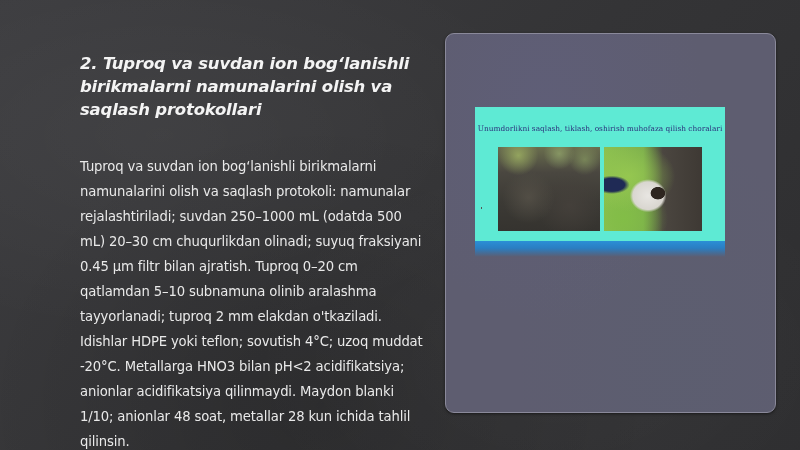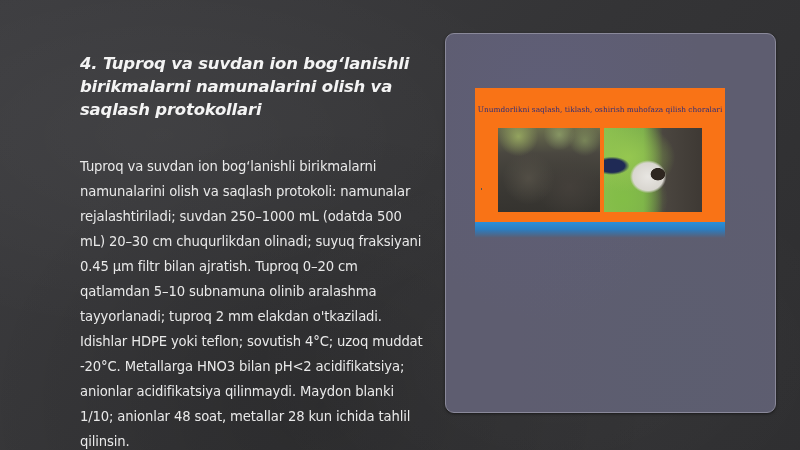--- a/index.html
+++ b/index.html
@@ -55,24 +55,24 @@
       border: 1px solid #8a899a;
       border-radius: 9px;
       box-shadow: 0 1px 3px rgba(0,0,0,0.5);
       background-image:
         radial-gradient(ellipse at 30% 20%, rgba(100,100,160,0.15) 0%, rgba(0,0,0,0) 50%),
         radial-gradient(ellipse at 70% 85%, rgba(80,100,110,0.12) 0%, rgba(0,0,0,0) 50%);
     }
     .inner-slide {
       position: absolute;
       left: 475px;
-      top: 88px;
+      top: 107px;
       width: 250px;
       height: 150px;
-      background: #f97316;
+      background: #5eead4;
       overflow: hidden;
     }
     .inner-slide-bar {
       position: absolute;
       left: 0;
       bottom: 0;
       width: 100%;
       height: 16px;
       background: linear-gradient(180deg, #2b8fd6 0%, #2a7ec2 45%, #5e5d70 100%);
     }
@@ -120,21 +120,21 @@
       left: 6px;
       top: 100px;
       width: 1px;
       height: 2px;
       background: #555;
     }
   </style>
 </head>
 <body>
 
-<h1 class="slide-title">4. Tuproq va suvdan ion bog‘lanishli birikmalarni namunalarini olish va saqlash protokollari</h1>
+<h1 class="slide-title">2. Tuproq va suvdan ion bog‘lanishli birikmalarni namunalarini olish va saqlash protokollari</h1>
 
 <p class="slide-body">Tuproq va suvdan ion bog‘lanishli birikmalarni namunalarini olish va saqlash protokoli: namunalar rejalashtiriladi; suvdan 250–1000 mL (odatda 500 mL) 20–30 cm chuqurlikdan olinadi; suyuq fraksiyani 0.45 µm filtr bilan ajratish. Tuproq 0–20 cm qatlamdan 5–10 subnamuna olinib aralashma tayyorlanadi; tuproq 2 mm elakdan o'tkaziladi. Idishlar HDPE yoki teflon; sovutish 4°C; uzoq muddat -20°C. Metallarga HNO3 bilan pH&lt;2 acidifikatsiya; anionlar acidifikatsiya qilinmaydi. Maydon blanki 1/10; anionlar 48 soat, metallar 28 kun ichida tahlil qilinsin.</p>
 
 <div class="panel"></div>
 
 <div class="inner-slide">
   <div class="inner-title">Unumdorlikni  saqlash, tiklash, oshirish muhofaza qilish choralari</div>
   <div class="tiny-mark"></div>
   <div class="photo photo-soil"></div>
   <div class="photo photo-hand"></div>

